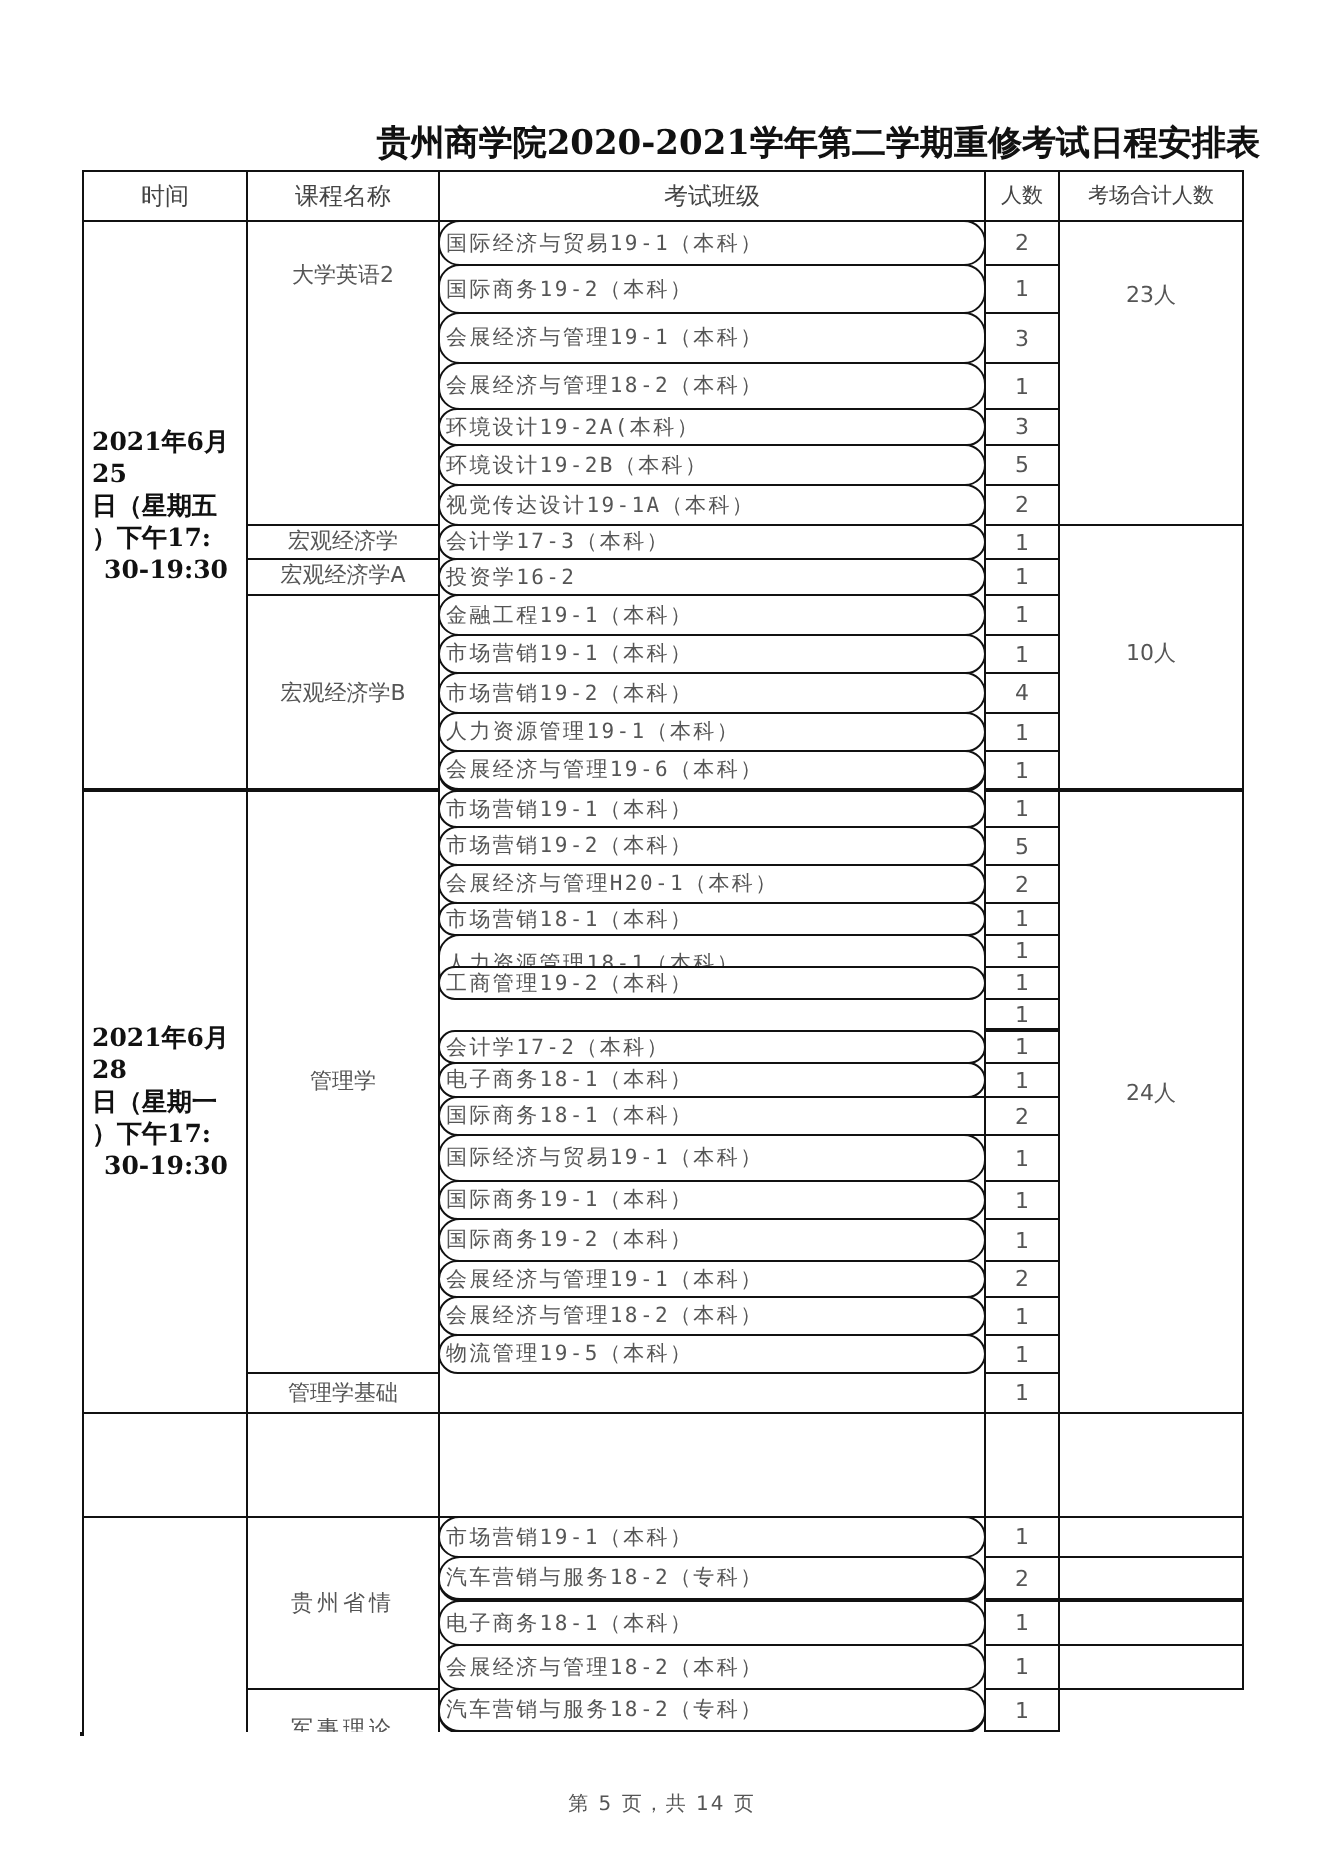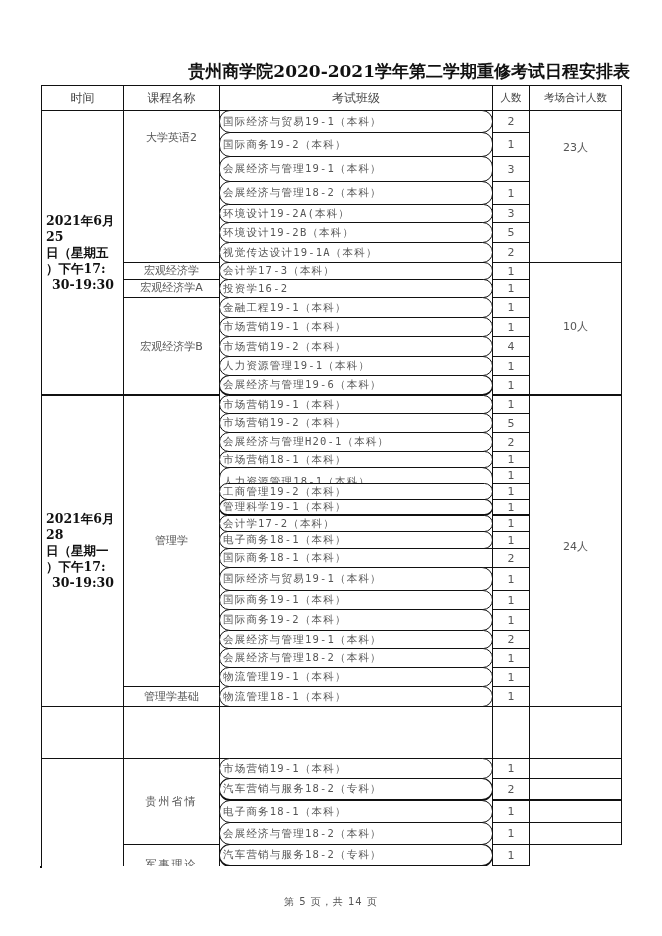--- a/index.html
+++ b/index.html
@@ -94,43 +94,41 @@
   <div class="cell cls" style="left:219px;top:413px;width:274px;height:20px;">市场营销19-2（本科）</div>
   <div class="cell num" style="left:492px;top:413px;width:38px;height:20px;">5</div>
   <div class="cell cls" style="left:219px;top:432px;width:274px;height:20px;">会展经济与管理H20-1（本科）</div>
   <div class="cell num" style="left:492px;top:432px;width:38px;height:20px;">2</div>
   <div class="cell cls" style="left:219px;top:451px;width:274px;height:17px;">市场营销18-1（本科）</div>
   <div class="cell num" style="left:492px;top:451px;width:38px;height:17px;">1</div>
   <div class="cell cls" style="left:219px;top:467px;width:274px;height:29px;">人力资源管理18-1（本科）</div>
   <div class="cell num" style="left:492px;top:467px;width:38px;height:17px;">1</div>
   <div class="cell cls" style="left:219px;top:483px;width:274px;height:17px;">工商管理19-2（本科）</div>
   <div class="cell num" style="left:492px;top:483px;width:38px;height:17px;">1</div>
-  <div class="cell cls" style="left:219px;top:499px;width:274px;height:17px;border-bottom-width:2px;">管理科学19-1（本科）</div>
   <div class="cell num" style="left:492px;top:499px;width:38px;height:17px;border-bottom-width:2px;">1</div>
   <div class="cell cls" style="left:219px;top:515px;width:274px;height:17px;">会计学17-2（本科）</div>
   <div class="cell num" style="left:492px;top:515px;width:38px;height:17px;">1</div>
   <div class="cell cls" style="left:219px;top:531px;width:274px;height:18px;">电子商务18-1（本科）</div>
   <div class="cell num" style="left:492px;top:531px;width:38px;height:18px;">1</div>
   <div class="cell cls" style="left:219px;top:548px;width:327px;height:20px;text-align:center;">国际商务18-1（本科）</div>
   <div class="cell num" style="left:492px;top:548px;width:38px;height:20px;">2</div>
   <div class="cell cls" style="left:219px;top:567px;width:274px;height:24px;">国际经济与贸易19-1（本科）</div>
   <div class="cell num" style="left:492px;top:567px;width:38px;height:24px;">1</div>
   <div class="cell cls" style="left:219px;top:590px;width:274px;height:20px;">国际商务19-1（本科）</div>
   <div class="cell num" style="left:492px;top:590px;width:38px;height:20px;">1</div>
   <div class="cell cls" style="left:219px;top:609px;width:274px;height:22px;">国际商务19-2（本科）</div>
   <div class="cell num" style="left:492px;top:609px;width:38px;height:22px;">1</div>
   <div class="cell cls" style="left:219px;top:630px;width:274px;height:19px;">会展经济与管理19-1（本科）</div>
   <div class="cell num" style="left:492px;top:630px;width:38px;height:19px;">2</div>
   <div class="cell cls" style="left:219px;top:648px;width:274px;height:20px;">会展经济与管理18-2（本科）</div>
   <div class="cell num" style="left:492px;top:648px;width:38px;height:20px;">1</div>
-  <div class="cell cls" style="left:219px;top:667px;width:274px;height:20px;">物流管理19-1（本科）</div>
+  <div class="cell cls" style="left:219px;top:667px;width:274px;height:20px;">物流管理19-5（本科）</div>
   <div class="cell num" style="left:492px;top:667px;width:38px;height:20px;">1</div>
 
   <div class="cell course" style="left:123px;top:686px;width:97px;height:21px;line-height:19px;">管理学基础</div>
-  <div class="cell cls" style="left:219px;top:686px;width:274px;height:21px;">物流管理18-1（本科）</div>
   <div class="cell num" style="left:492px;top:686px;width:38px;height:21px;">1</div>
 
   <div class="cell total" style="left:529px;top:395px;width:93px;height:312px;padding-top:143px;">24人</div>
 
   <div class="cell" style="left:41px;top:706px;width:83px;height:53px;"></div>
   <div class="cell" style="left:123px;top:706px;width:97px;height:53px;"></div>
   <div class="cell" style="left:219px;top:706px;width:274px;height:53px;"></div>
   <div class="cell" style="left:492px;top:706px;width:38px;height:53px;"></div>
   <div class="cell" style="left:529px;top:706px;width:93px;height:53px;"></div>
 

